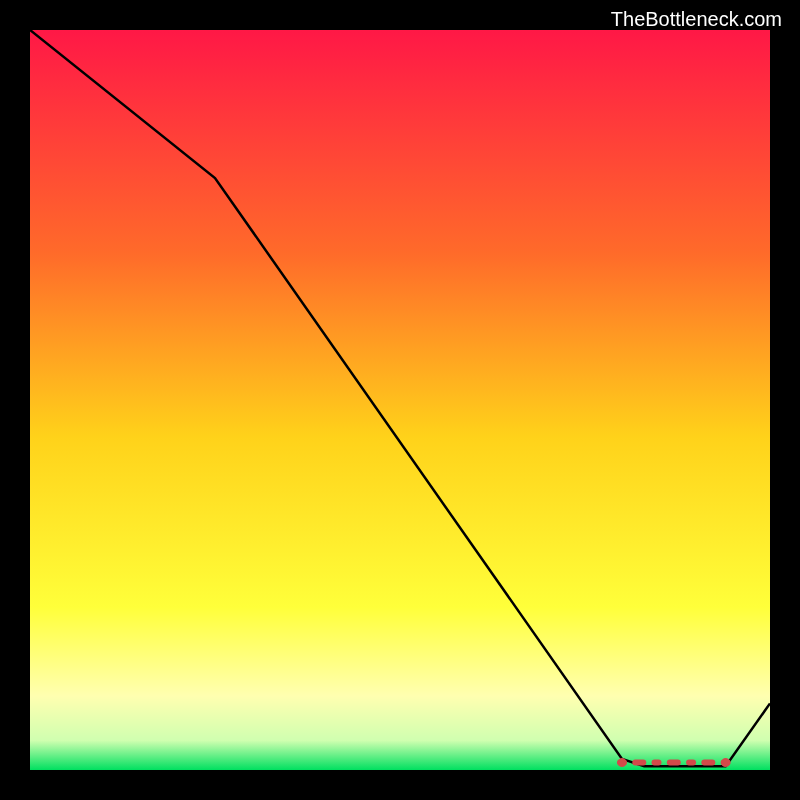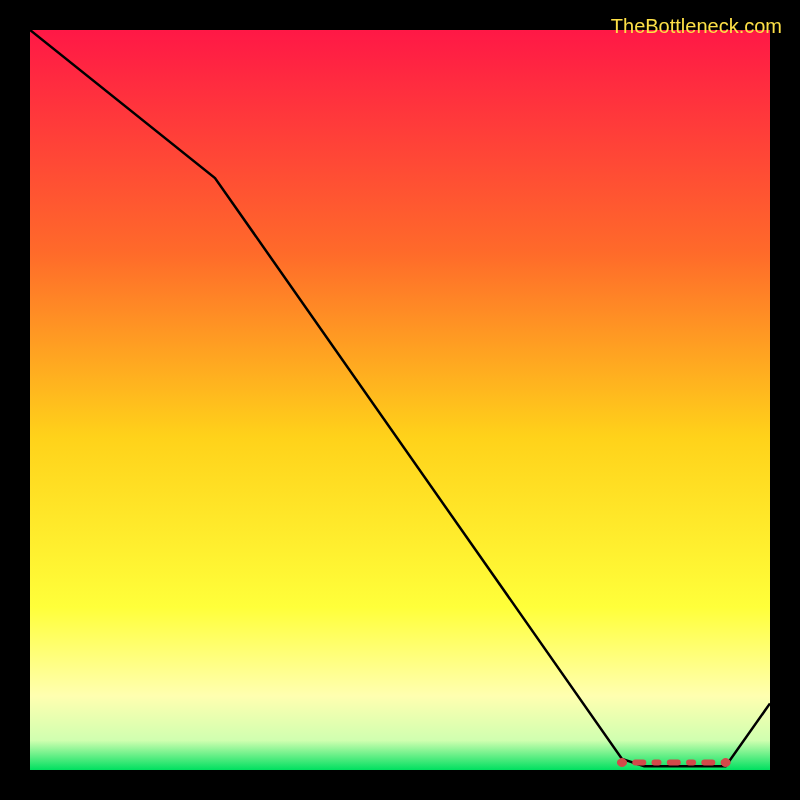--- a/index.html
+++ b/index.html
@@ -6,23 +6,23 @@
   body {
     width: 800px;
     height: 800px;
     background: #000;
     position: relative;
     font-family: Arial, sans-serif;
     overflow: hidden;
   }
   .watermark {
     position: absolute;
-    top: 15px;
+    top: 8px;
     right: 18px;
-    color: #fde047;
+    color: #ffffff;
     font-size: 20px;
     font-weight: 500;
     z-index: 10;
   }
   .plot-area {
     position: absolute;
     left: 30px;
     top: 30px;
     width: 740px;
     height: 740px;

